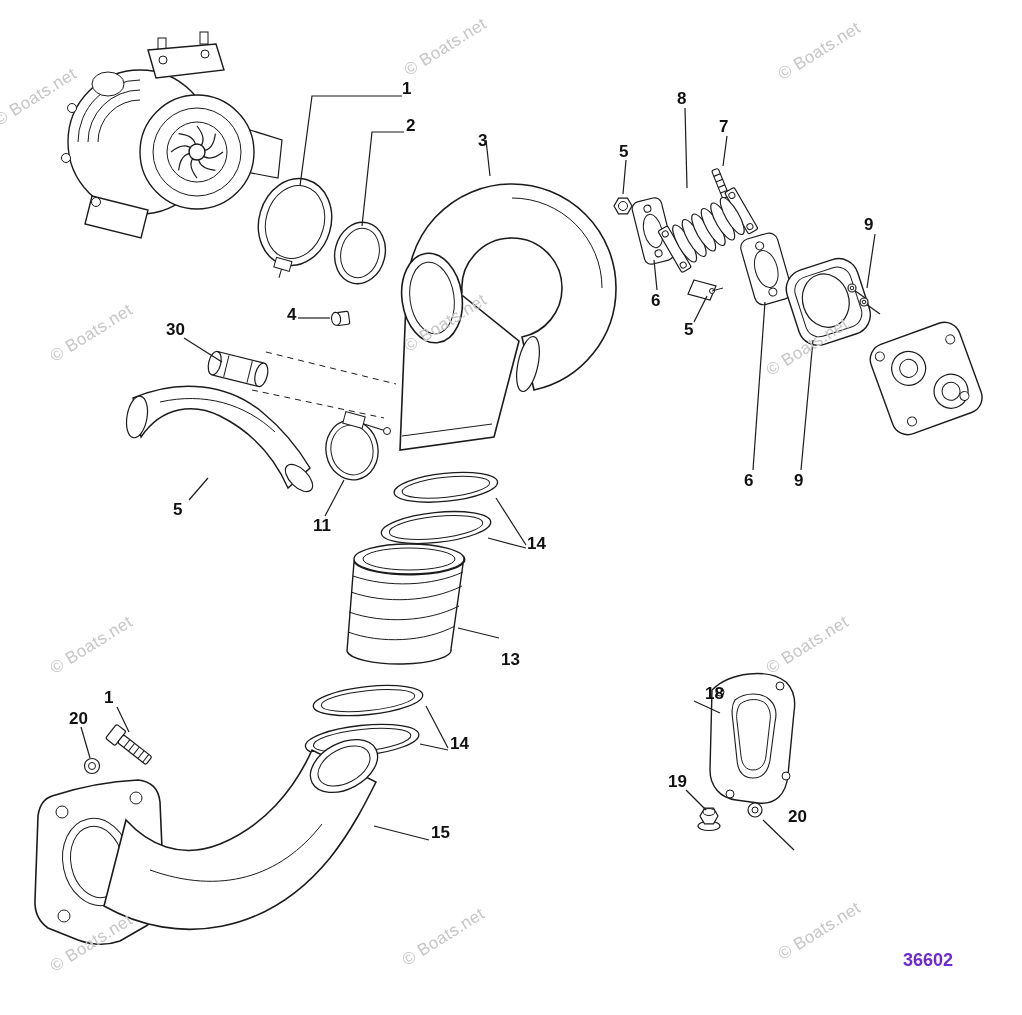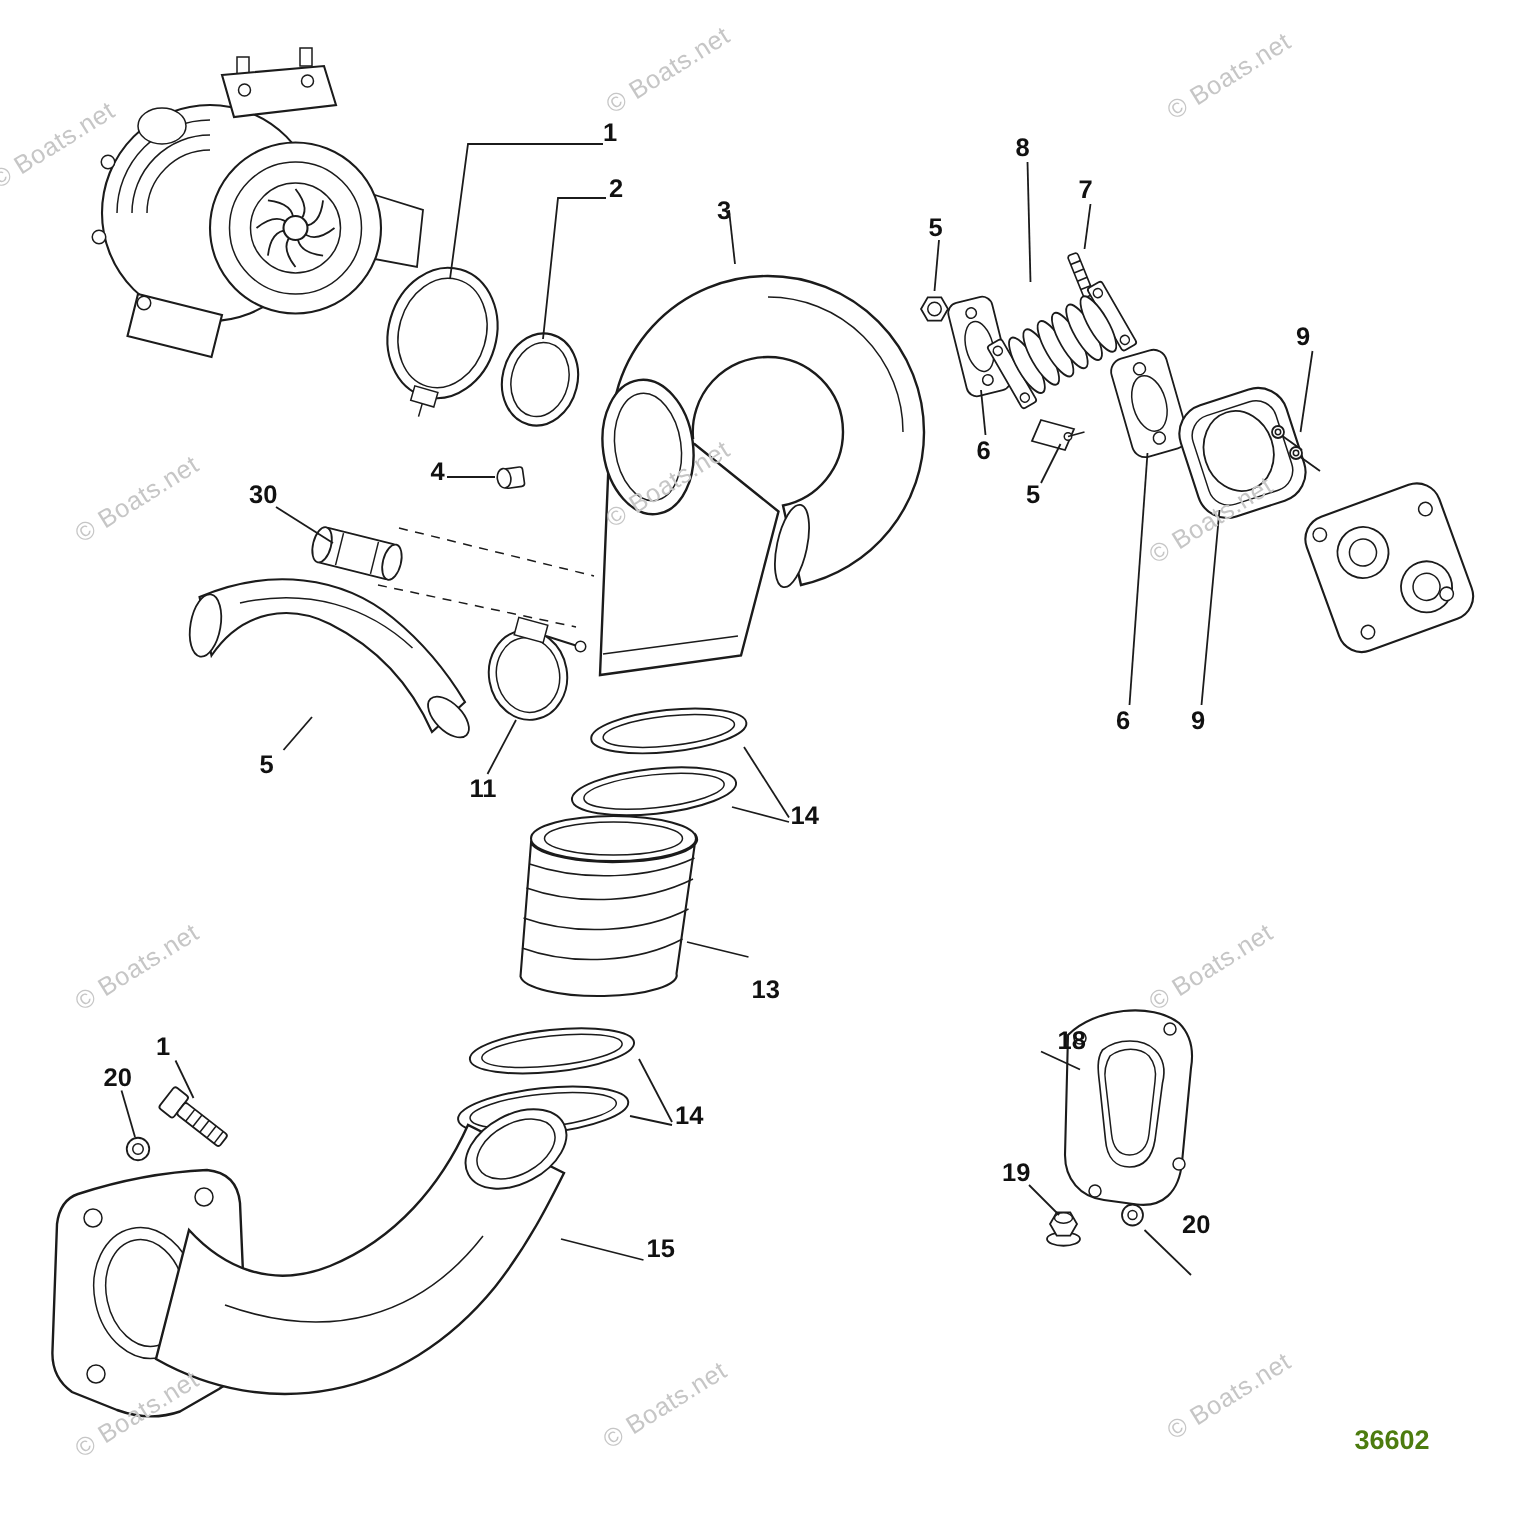--- a/index.html
+++ b/index.html
@@ -11,21 +11,21 @@
   .callout{
     position:absolute;font-size:17px;font-weight:700;color:#111;line-height:1;
     user-select:none;
   }
   .watermark{
     position:absolute;font-size:17px;color:#c6c6c6;white-space:nowrap;
     transform:rotate(-32deg);transform-origin:left center;letter-spacing:.4px;
     pointer-events:none;
   }
   .diagram-number{
-    position:absolute;left:903px;top:950px;font-size:18px;font-weight:700;color:#4d7c0f;
+    position:absolute;left:903px;top:950px;font-size:18px;font-weight:700;color:#6d28d9;
   }
 </style>
 </head>
 <body>
 
 <div id="stage">
 
   <svg id="artwork" width="1022" height="1015" viewBox="0 0 1022 1015">
 
     <g fill="#fff" stroke="#1b1b1b" stroke-width="1.4">

